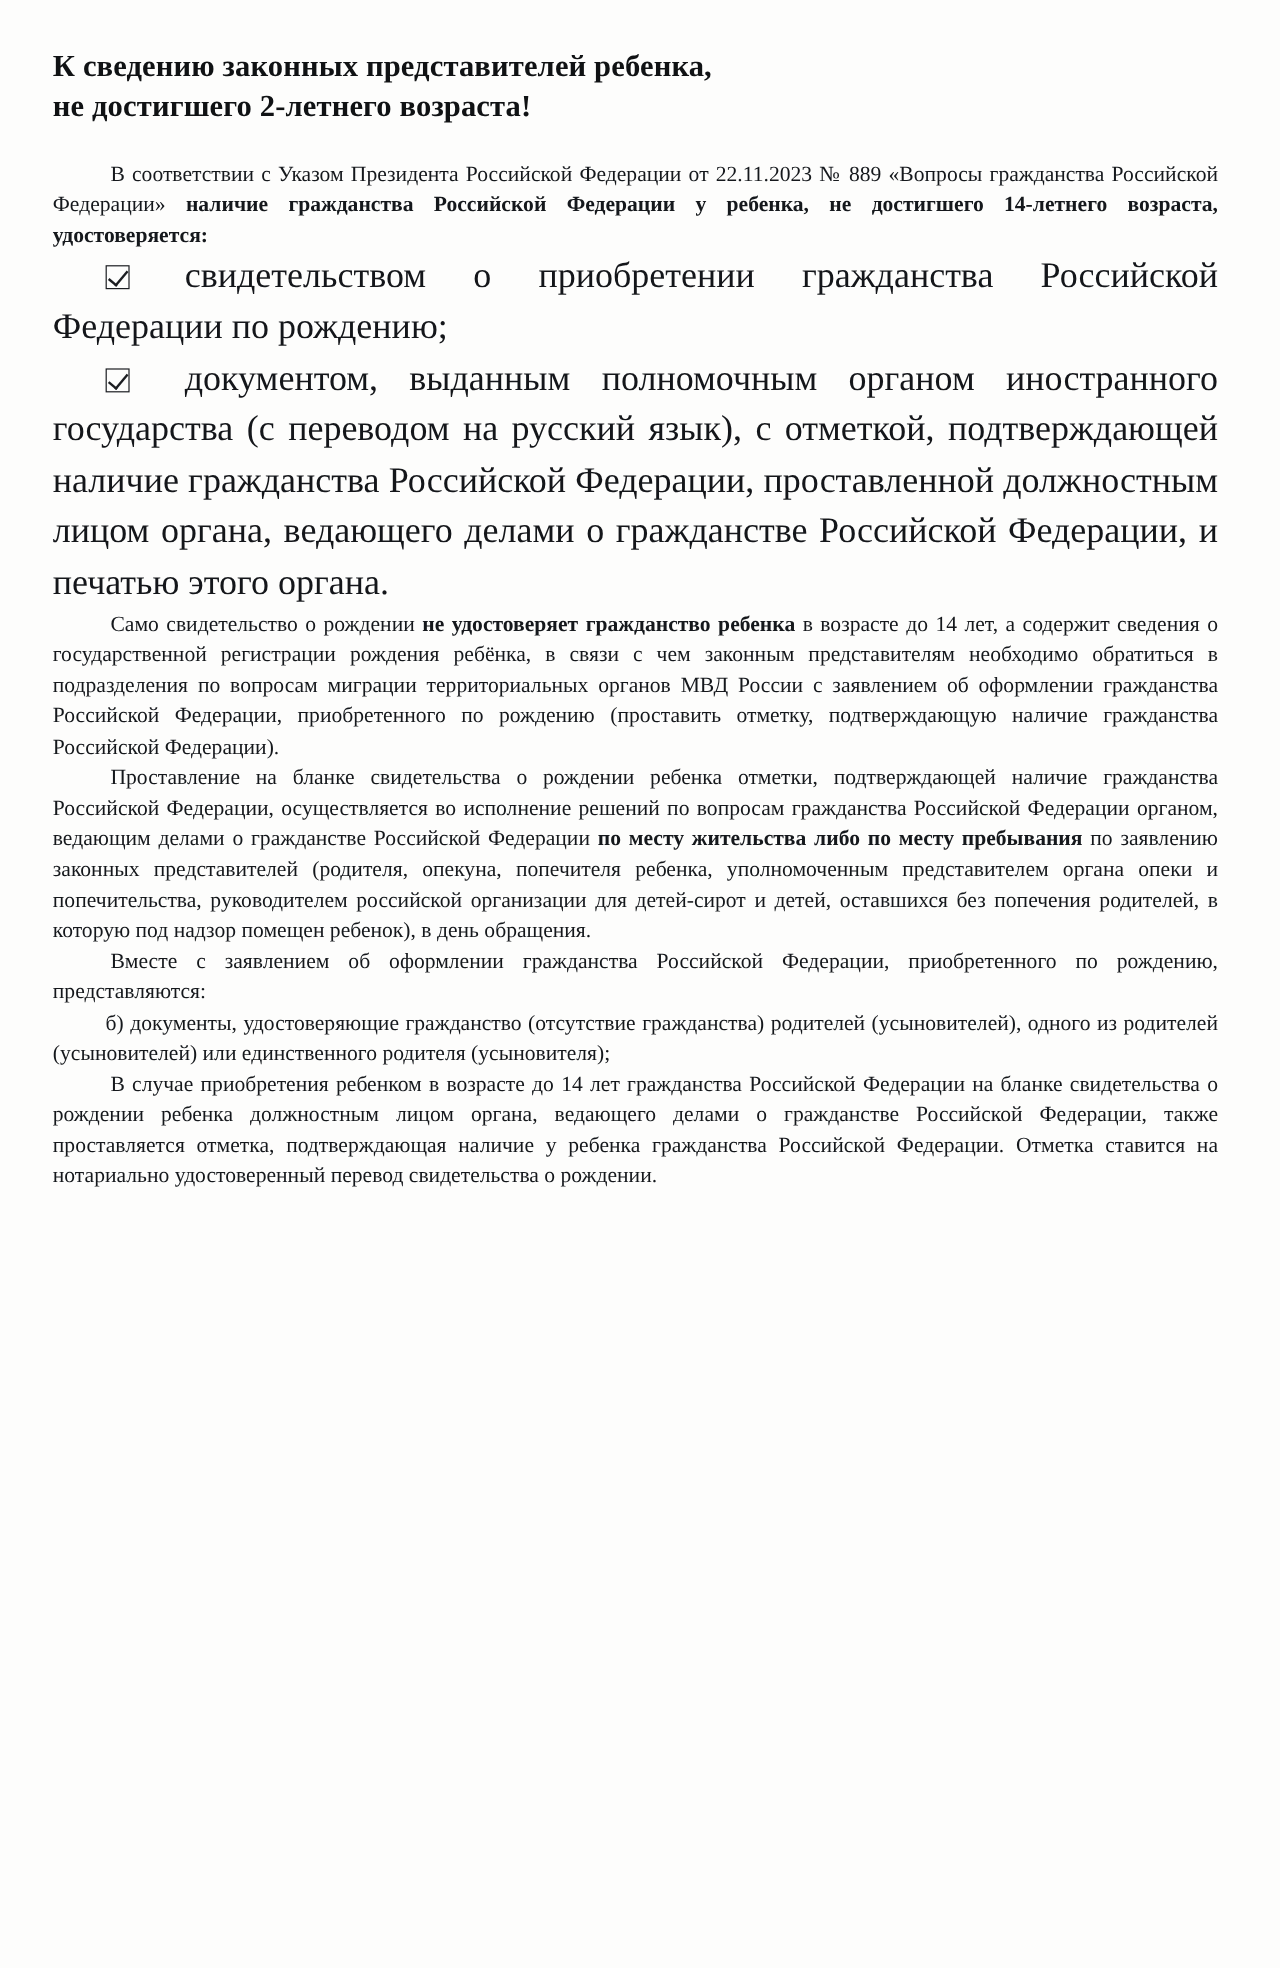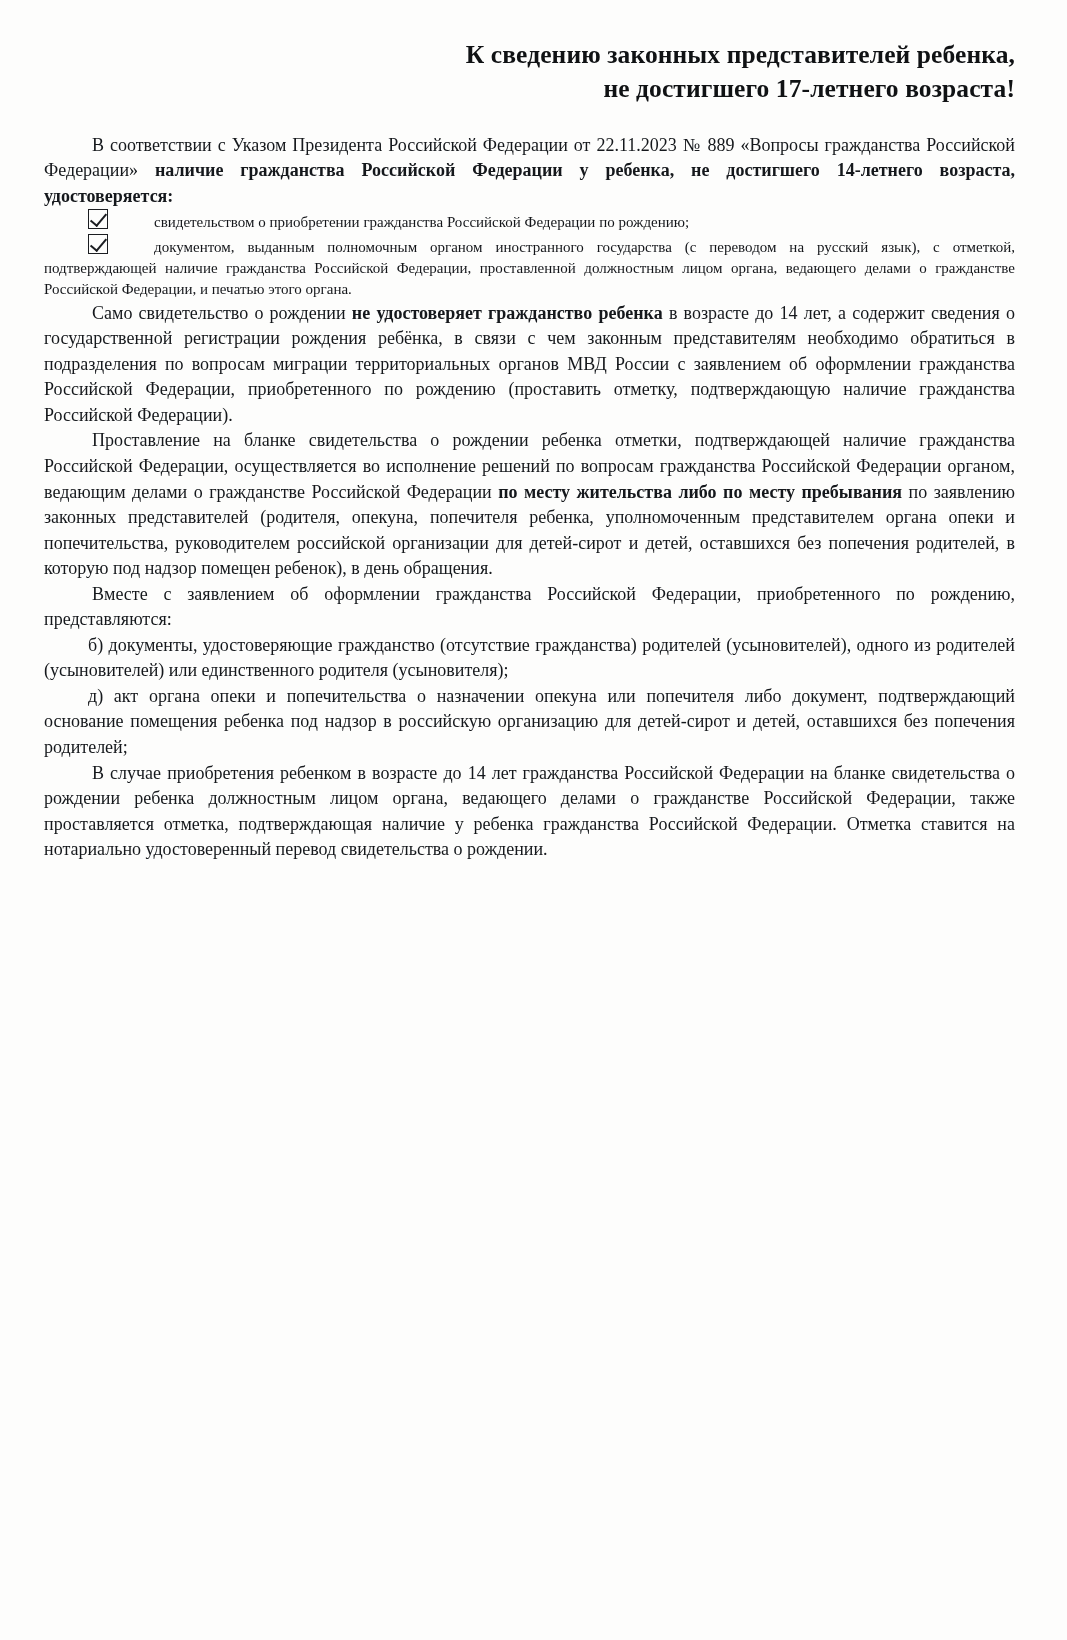--- a/index.html
+++ b/index.html
@@ -17,21 +17,21 @@
   }
   .page {
     width: 1067px;
     height: 1640px;
     box-sizing: border-box;
     padding: 30px 52px 20px 44px;
     background: #fdfdfc;
     position: relative;
   }
   .doc-title {
-    text-align: right;
+    text-align: left;
     font-weight: bold;
     font-size: 25.5px;
     line-height: 1.35;
     letter-spacing: 0.1px;
     margin: 8px 0 0 0;
     color: #101214;
   }
   .doc-title .line {
     display: block;
   }
@@ -49,21 +49,21 @@
   }
   p.para.item-indent {
     text-indent: 44px;
   }
   b, .b {
     font-weight: bold;
   }
   .check-item {
     display: block;
     position: relative;
-    font-size: 15px;
+    font-size: 30px;
     line-height: 1.42;
     text-align: justify;
     text-justify: inter-word;
     margin: 0;
     padding-left: 0;
     text-indent: 0;
   }
   .checkbox {
     display: inline-block;
     width: 20px;
@@ -87,37 +87,36 @@
     transform: rotate(40deg);
   }
 </style>
 </head>
 <body>
 
 <div class="page">
 
   <h1 class="doc-title">
     <span class="line">К сведению законных представителей ребенка,</span>
-    <span class="line">не достигшего 17-летнего возраста!</span>
+    <span class="line">не достигшего 2-летнего возраста!</span>
   </h1>
 
   <div class="body-text">
 
     <p class="para"><span>В соответствии с Указом Президента Российской Федерации от 22.11.2023 № 889 «Вопросы гражданства Российской Федерации» </span><b>наличие гражданства Российской Федерации у ребенка, не достигшего 14-летнего возраста, удостоверяется:</b></p>
 
     <p class="check-item"><span class="checkbox"></span><span>свидетельством о приобретении гражданства Российской Федерации по рождению;</span></p>
 
 
     <p class="check-item"><span class="checkbox"></span><span>документом, выданным полномочным органом иностранного государства (с переводом на русский язык), с отметкой, подтверждающей наличие гражданства Российской Федерации, проставленной должностным лицом органа, ведающего делами о гражданстве Российской Федерации, и печатью этого органа.</span></p>
 
     <p class="para"><span>Само свидетельство о рождении </span><b>не удостоверяет гражданство ребенка</b><span> в возрасте до 14 лет, а содержит сведения о государственной регистрации рождения ребёнка, в связи с чем законным представителям необходимо обратиться в подразделения по вопросам миграции территориальных органов МВД России с заявлением об оформлении гражданства Российской Федерации, приобретенного по рождению (проставить отметку, подтверждающую наличие гражданства Российской Федерации).</span></p>
 
     <p class="para"><span>Проставление на бланке свидетельства о рождении ребенка отметки, подтверждающей наличие гражданства Российской Федерации, осуществляется во исполнение решений по вопросам гражданства Российской Федерации органом, ведающим делами о гражданстве Российской Федерации </span><b>по месту жительства либо по месту пребывания</b><span> по заявлению законных представителей (родителя, опекуна, попечителя ребенка, уполномоченным представителем органа опеки и попечительства, руководителем российской организации для детей-сирот и детей, оставшихся без попечения родителей, в которую под надзор помещен ребенок), в день обращения.</span></p>
 
     <p class="para">Вместе с заявлением об оформлении гражданства Российской Федерации, приобретенного по рождению, представляются:</p>
 
     <p class="para item-indent">б) документы, удостоверяющие гражданство (отсутствие гражданства) родителей (усыновителей), одного из родителей (усыновителей) или единственного родителя (усыновителя);</p>
-    <p class="para item-indent">д) акт органа опеки и попечительства о назначении опекуна или попечителя либо документ, подтверждающий основание помещения ребенка под надзор в российскую организацию для детей-сирот и детей, оставшихся без попечения родителей;</p>
 
     <p class="para">В случае приобретения ребенком в возрасте до 14 лет гражданства Российской Федерации на бланке свидетельства о рождении ребенка должностным лицом органа, ведающего делами о гражданстве Российской Федерации, также проставляется отметка, подтверждающая наличие у ребенка гражданства Российской Федерации. Отметка ставится на нотариально удостоверенный перевод свидетельства  о рождении.</p>
 
   </div>
 </div>
 
 </body></html>

